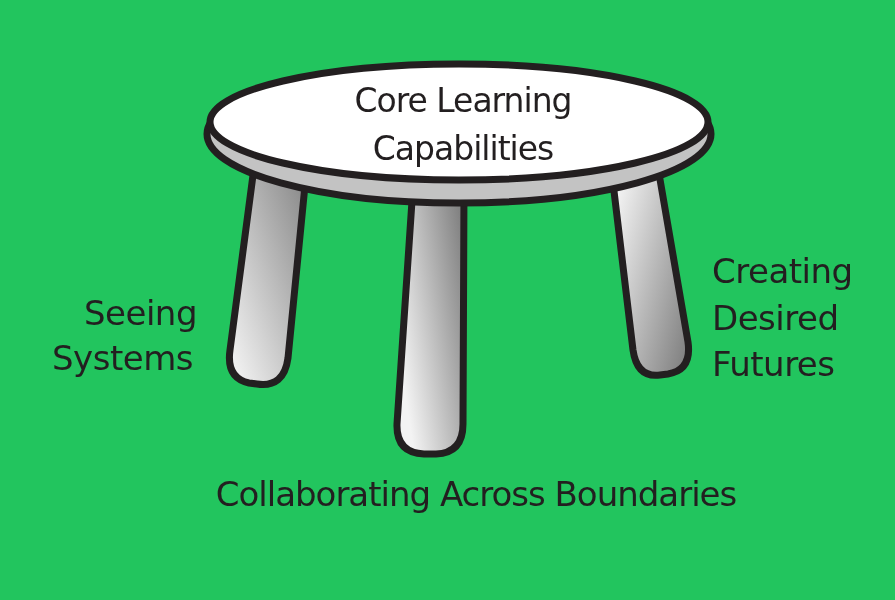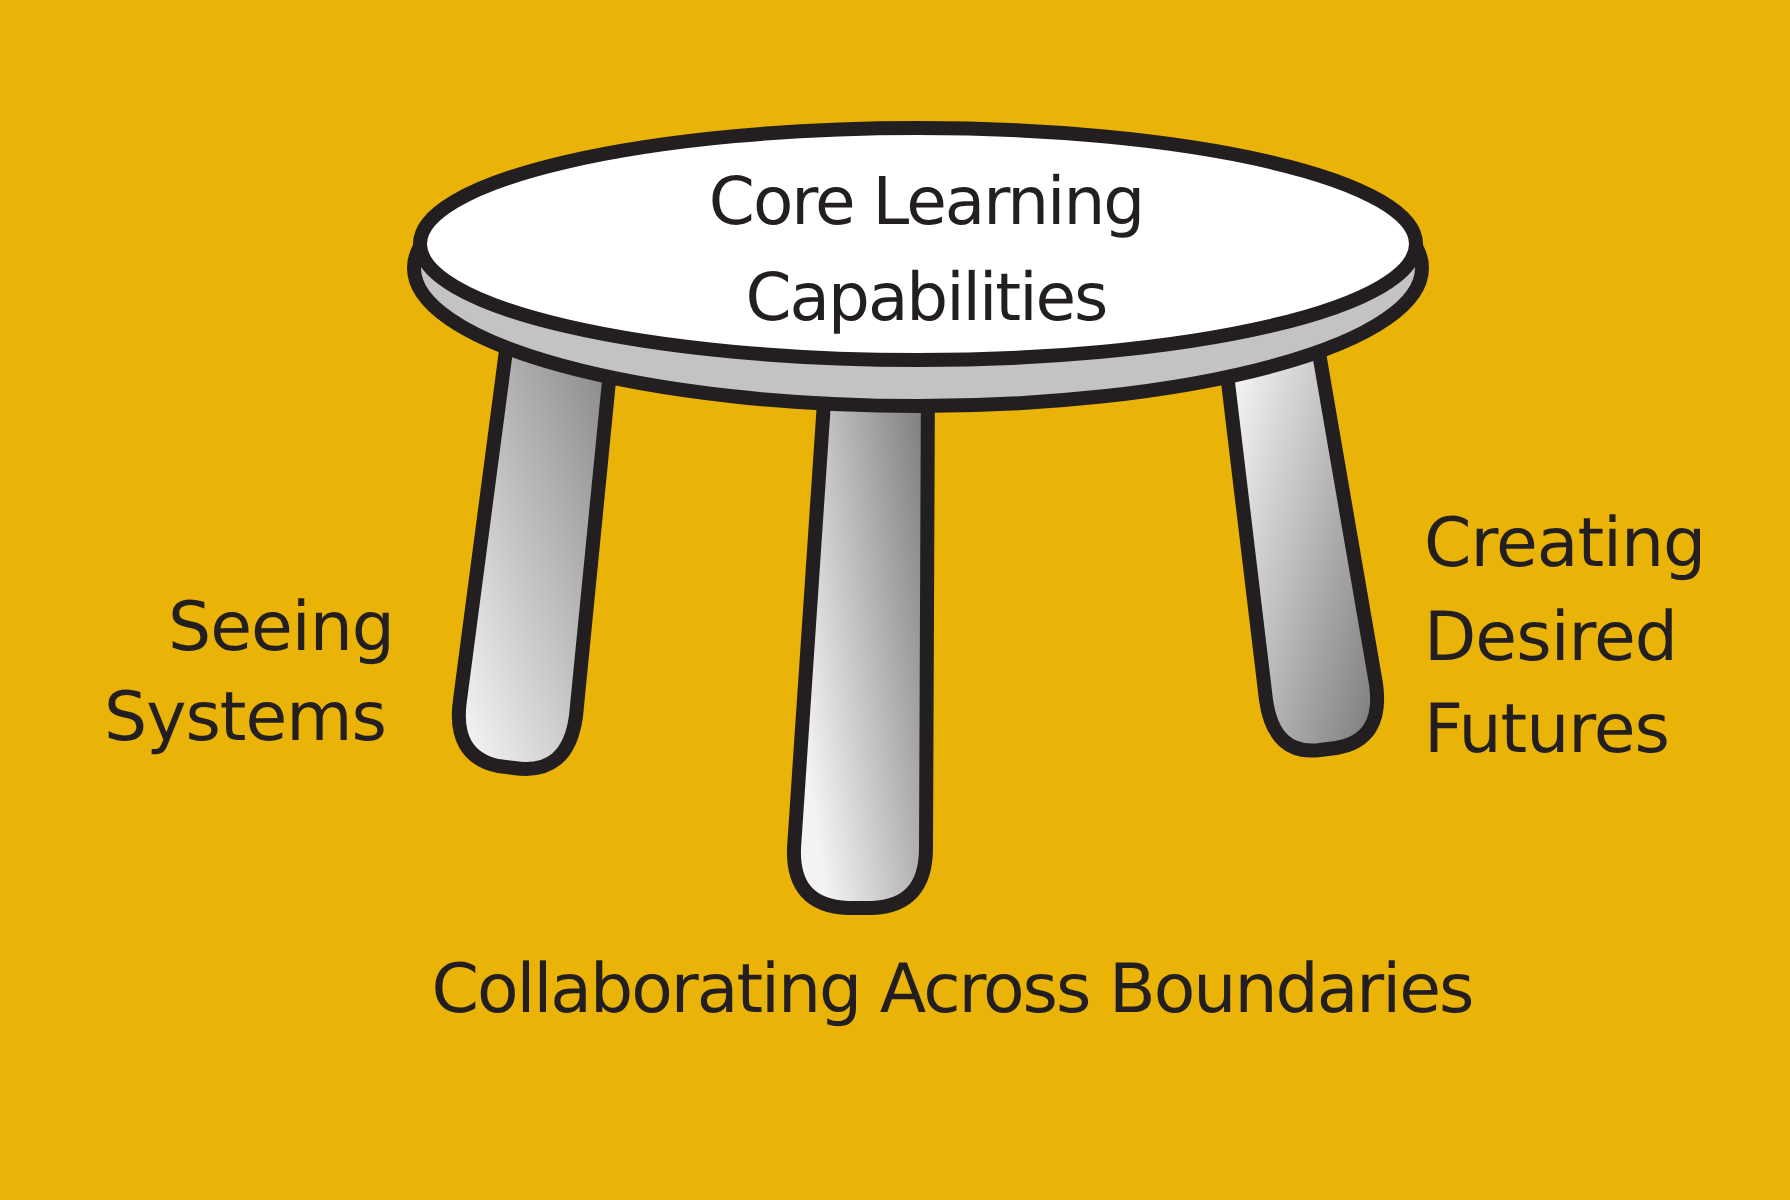--- a/index.html
+++ b/index.html
@@ -5,21 +5,21 @@
   html, body {
     margin: 0;
     padding: 0;
     background: #ffffff;
     font-family: "DejaVu Sans", sans-serif;
   }
   .canvas {
     position: relative;
     width: 895px;
     height: 600px;
-    background: #eab308;
+    background: #22c55e;
     overflow: hidden;
   }
   svg { display: block; }
   .label {
     font-family: "DejaVu Sans", sans-serif;
     font-weight: normal;
     letter-spacing: -1px;
   }
   .label-side { letter-spacing: -0.5px; }
 </style>

